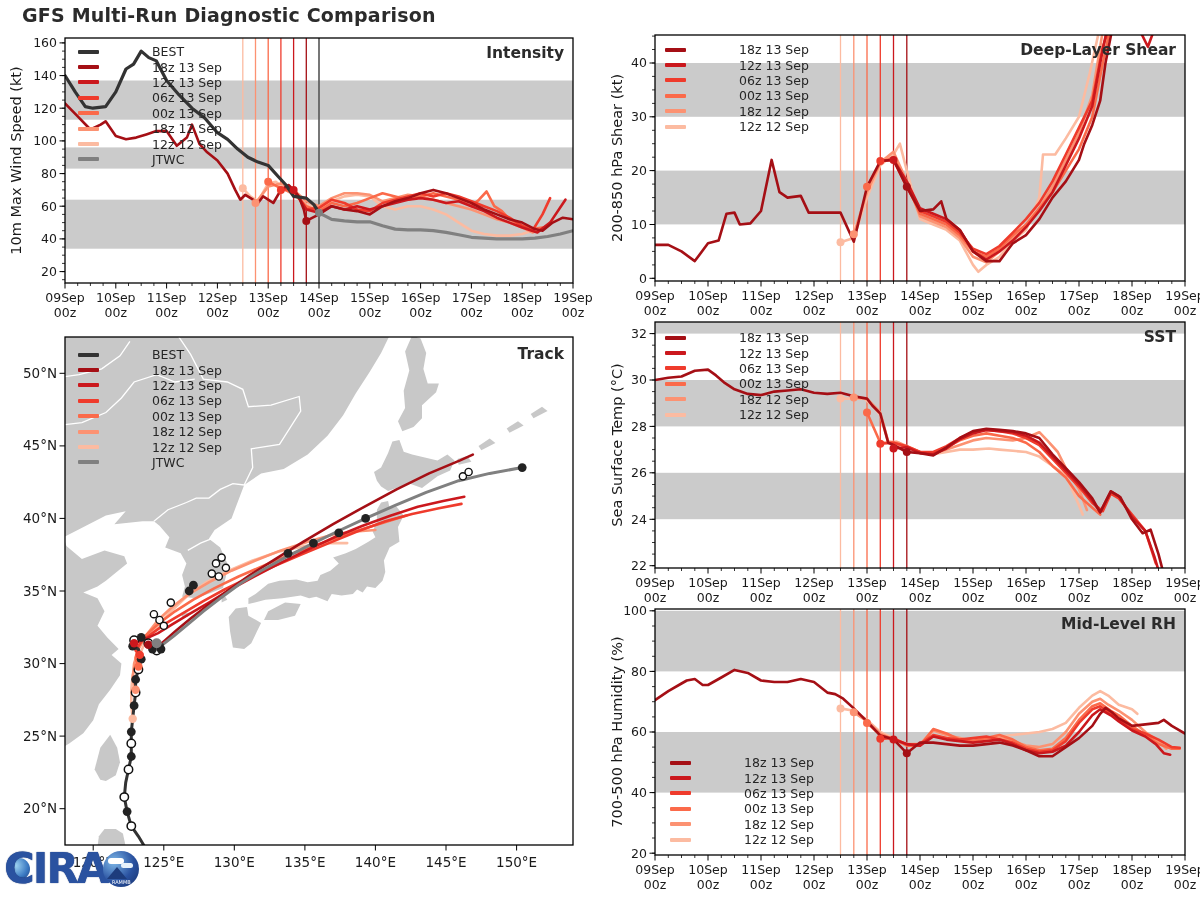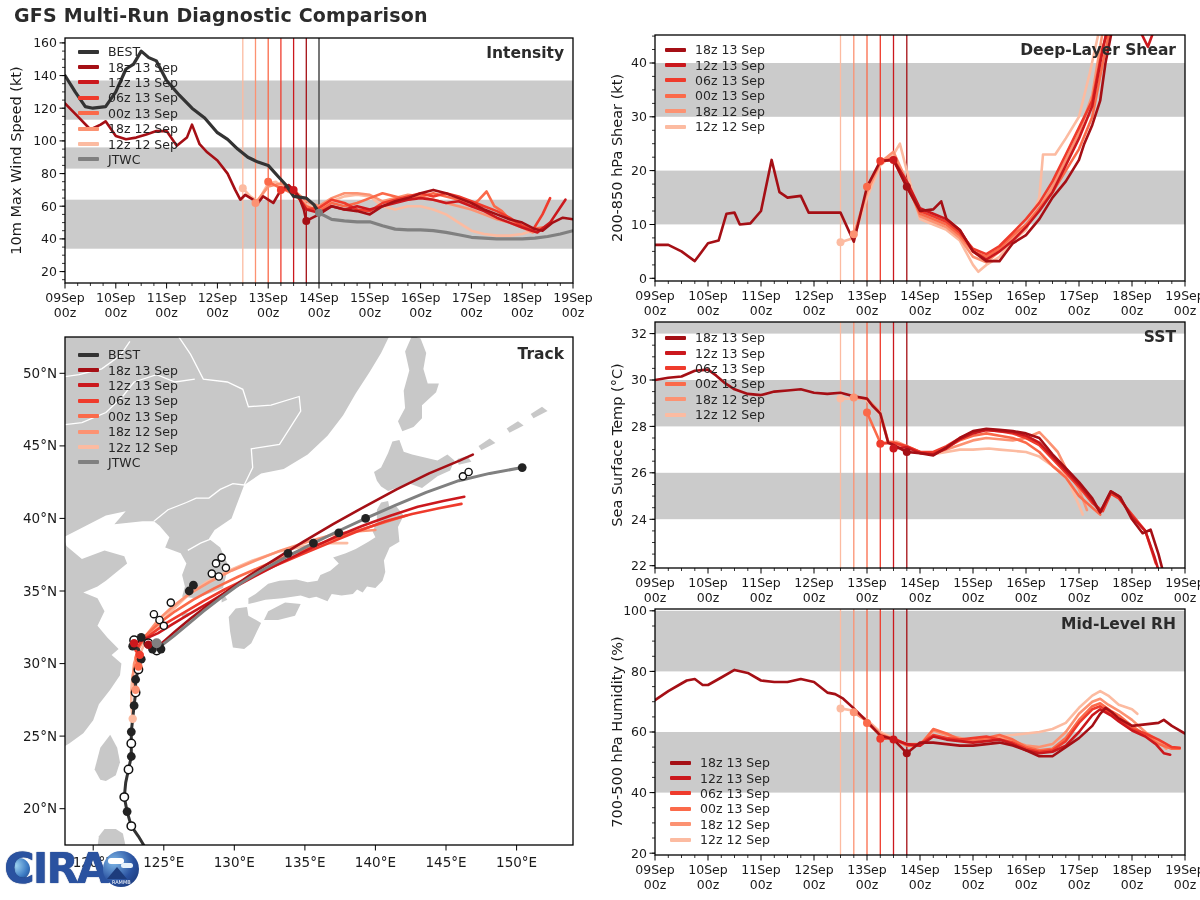--- a/index.html
+++ b/index.html
@@ -1,23 +1,23 @@
 <!DOCTYPE html>
 <html><head>
 <meta charset="utf-8">
 <style>
   html,body{margin:0;padding:0;background:#ffffff;}
   #page{position:relative;width:1200px;height:900px;background:#ffffff;overflow:hidden;
         font-family:"DejaVu Sans","Liberation Sans",sans-serif;}
   .hdr{position:absolute;top:4px;font-size:19px;font-weight:bold;color:#2b2b2b;letter-spacing:.2px;}
-  #hdr-left{left:14px;text-align:center;}
+  #hdr-left{left:22px;text-align:center;}
   #hdr-right{right:14px;text-align:right;}
   #fig{position:absolute;left:0;top:0;}
   .legend{position:absolute;z-index:5;}
-  .lg-row{display:flex;align-items:center;height:15.4px;}
+  .lg-row{display:flex;align-items:center;height:15.4px;gap:44px;}
   .lg-swatch{display:inline-block;width:21px;height:4px;border-radius:1px;margin-right:9px;flex:0 0 auto;}
   .lg-label{font-size:12.5px;color:#262626;line-height:13px;white-space:nowrap;}
   #logo{position:absolute;left:6px;top:851px;display:flex;align-items:center;z-index:6;}
   #logo-text{font-size:42px;font-weight:bold;color:#2a52a0;letter-spacing:-2px;line-height:34px;
              text-shadow:0 0 1px #16306b;}
   #logo-badge{position:relative;width:36px;height:36px;border-radius:50%;margin-left:-4px;
               background:radial-gradient(circle at 30% 30%,#7db7e8 0%,#2a52a0 55%,#16306b 100%);
               overflow:hidden;flex:0 0 auto;}
   #logo-badge .cloud{position:absolute;left:5px;top:7px;width:16px;height:6px;background:#ffffff;border-radius:6px;}
   #logo-badge .cloud2{position:absolute;left:18px;top:12px;width:12px;height:5px;background:#e8f2fb;border-radius:5px;}

